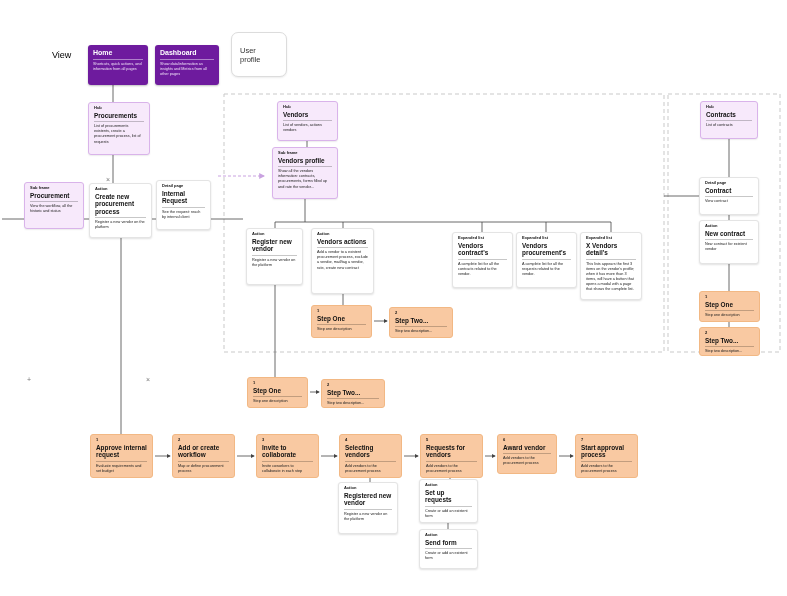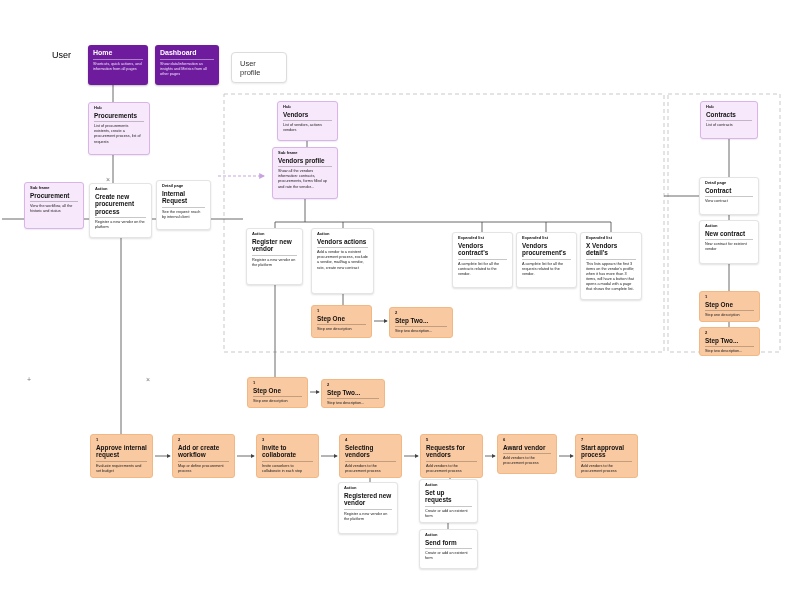--- a/index.html
+++ b/index.html
@@ -83,38 +83,38 @@
       <line x1="559" y1="456" x2="573" y2="456" marker-end="url(#arrow)"></line>
 
       <line x1="370" y1="478" x2="370" y2="482"></line>
       <line x1="450" y1="478" x2="450" y2="480"></line>
       <line x1="448" y1="523" x2="448" y2="529"></line>
     </g>
 
     <line x1="218" y1="176" x2="264" y2="176" stroke="#C9A2E0" stroke-width="1" stroke-dasharray="3,2" marker-end="url(#arrowP)"></line>
   </svg>
 
-  <span class="free-label" style="left:52px;top:50px;">User</span>
+  <span class="free-label" style="left:52px;top:50px;">View</span>
   <span class="mark" style="left:27px;top:376px;">+</span>
   <span class="mark" style="left:106px;top:176px;">×</span>
   <span class="mark" style="left:146px;top:376px;">×</span>
 
   <div class="card nav" style="left:88px;top:45px;width:60px;height:40px;">
     <div class="title">Home</div>
     <div class="rule"></div>
     <div class="desc">Shortcuts, quick actions, and information from all pages</div>
   </div>
 
   <div class="card nav" style="left:155px;top:45px;width:64px;height:40px;">
     <div class="title">Dashboard</div>
     <div class="rule"></div>
     <div class="desc">Show data/information as insights and Metrics from all other pages</div>
   </div>
 
-  <div class="userprofile" style="left:231px;top:52px;width:56px;height:31px;">
+  <div class="userprofile" style="left:231px;top:32px;width:56px;height:45px;border-radius:7px;">
     <span>User profile</span>
   </div>
 
   <div class="card lavender" style="left:88px;top:102px;width:62px;height:53px;">
     <div class="tag">Hub</div>
     <div class="title">Procurements</div>
     <div class="rule"></div>
     <div class="desc">List of procurements existents, create a procurement process, list of requests</div>
   </div>
 

